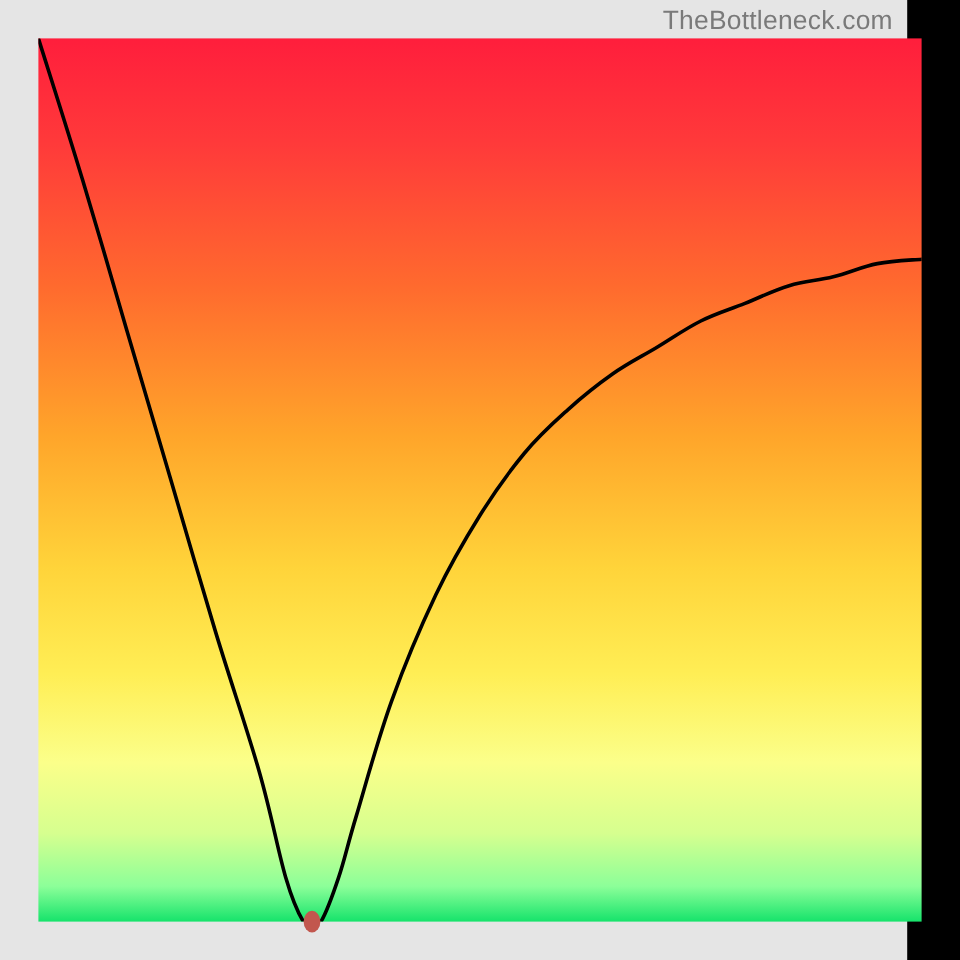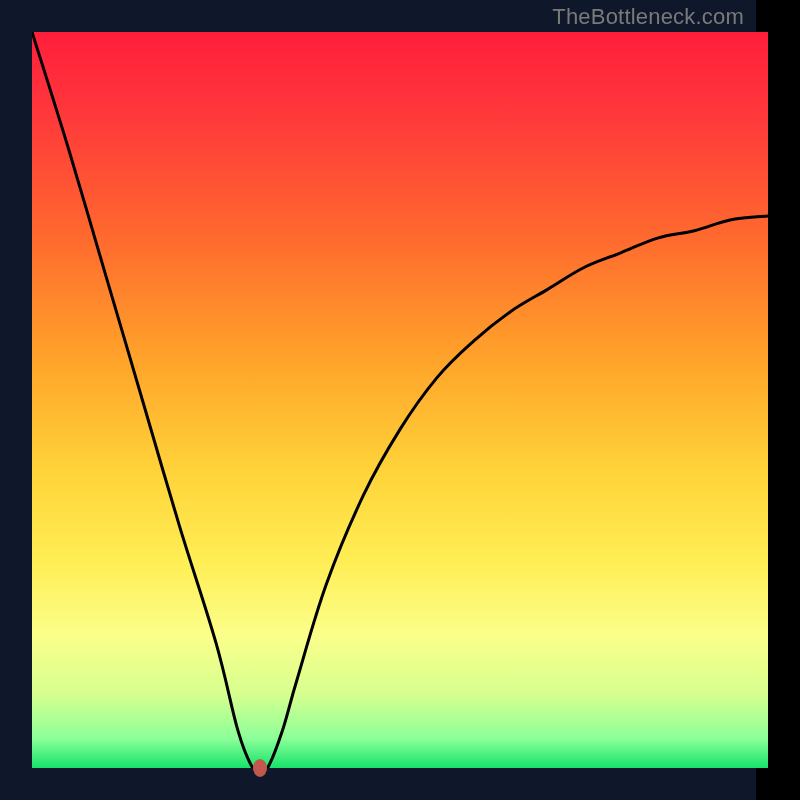--- a/index.html
+++ b/index.html
@@ -10,21 +10,21 @@
     background: #000;
     overflow: hidden;
     font-family: Arial, Helvetica, sans-serif;
   }
   .frame {
     position: absolute;
     top: 0;
     left: 0;
     width: 756px;
     height: 800px;
-    background: #0f172a;
+    background: #e5e5e5;
   }
   .plot {
     position: absolute;
     top: 32px;
     left: 32px;
     width: 736px;
     height: 736px;
     background: linear-gradient(
       to bottom,
       #ff1e3c 0%,

